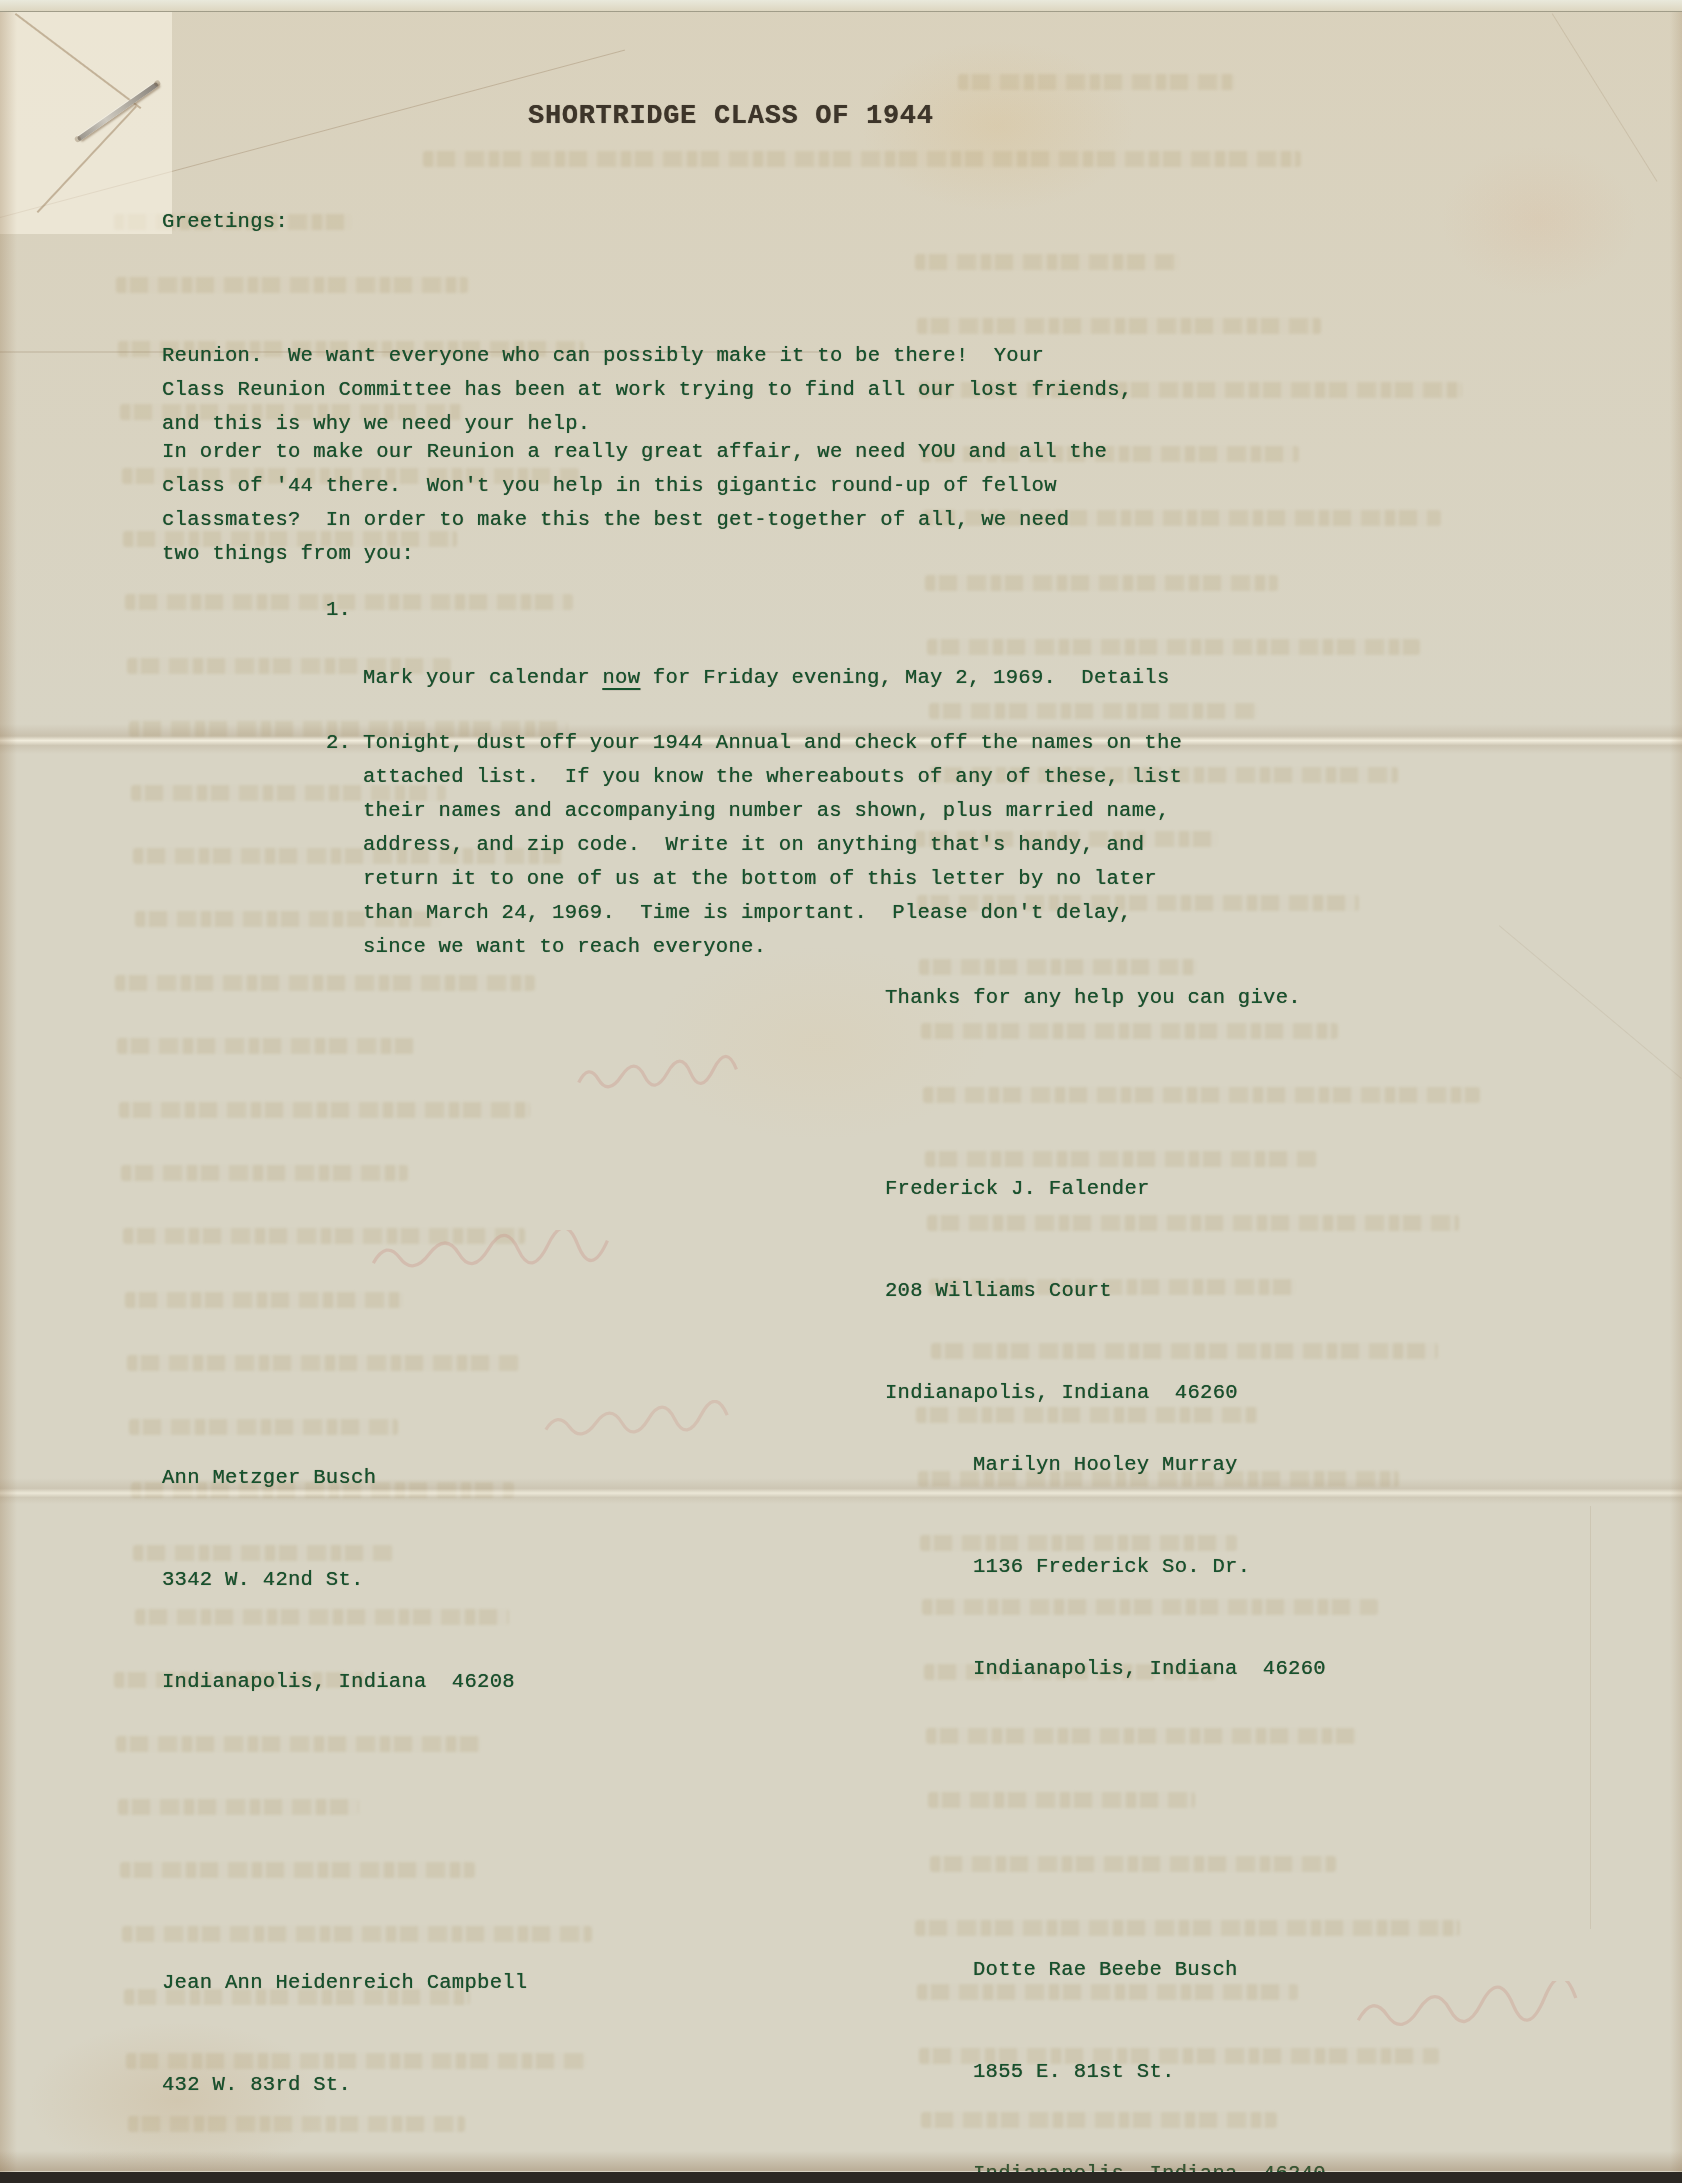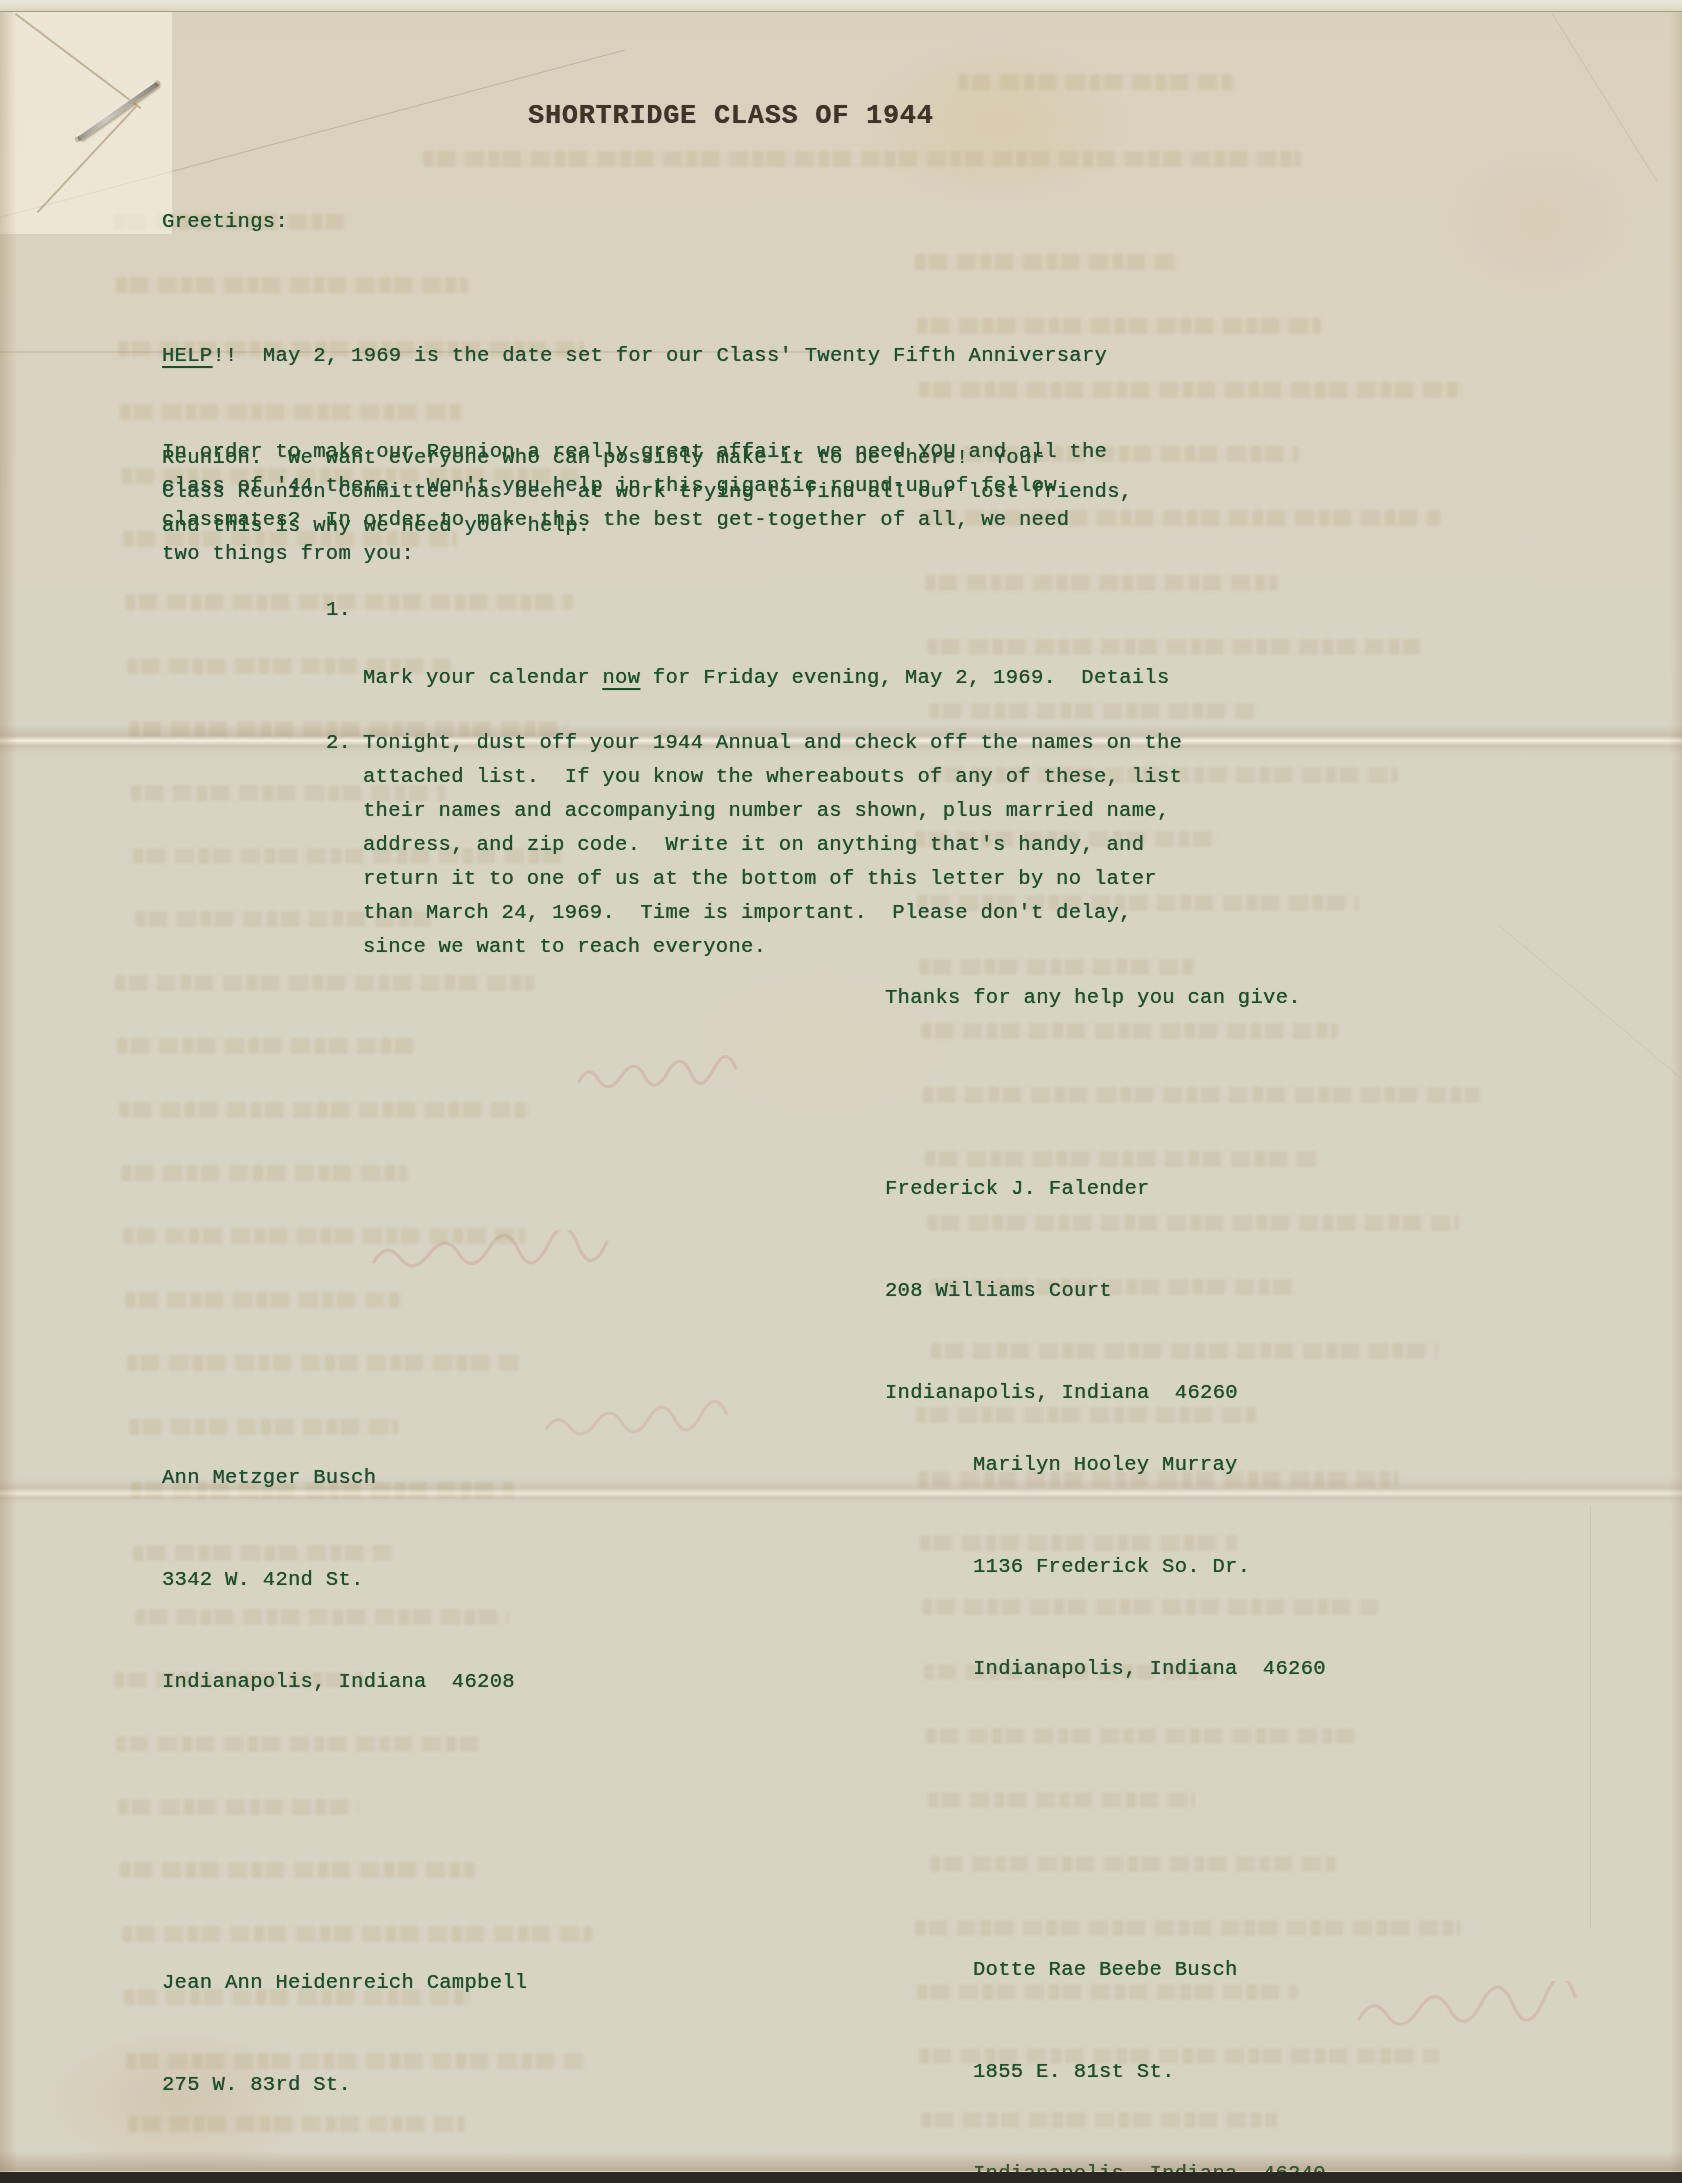--- a/index.html
+++ b/index.html
@@ -175,21 +175,20 @@
     <div class="la"></div>
     <div class="lb"></div>
 </div>
 <div class="staple"></div>
 
 <div class="typed title" style="left:528px;top:99px">SHORTRIDGE CLASS OF 1944</div>
 
 <div class="typed" style="left:162px;top:205px">Greetings:</div>
 
 <div class="typed" style="left:162px;top:271px">
-  <div><span class="u">HELP</span><span>!!  May 2, 1969 is the date set for our Class' Twenty Fifth Anniversary</span></div>
   <div>Reunion.  We want everyone who can possibly make it to be there!  Your
 Class Reunion Committee has been at work trying to find all our lost friends,
 and this is why we need your help.</div>
 </div>
 
 <div class="typed" style="left:162px;top:435px">In order to make our Reunion a really great affair, we need YOU and all the
 class of '44 there.  Won't you help in this gigantic round-up of fellow
 classmates?  In order to make this the best get-together of all, we need
 two things from you:</div>
 
@@ -219,21 +218,21 @@
   
 
     <div class="contact-block">
       <div>Ann Metzger Busch</div>
       <div>3342 W. 42nd St.</div>
       <div>Indianapolis, Indiana  46208</div>
     </div>
   
     <div class="contact-block">
       <div>Jean Ann Heidenreich Campbell</div>
-      <div>275 W. 83rd St.</div>
+      <div>432 W. 83rd St.</div>
       <div>Indianapolis, Indiana  46260</div>
     </div>
   
     
   
     
   
     
   </div>
 

